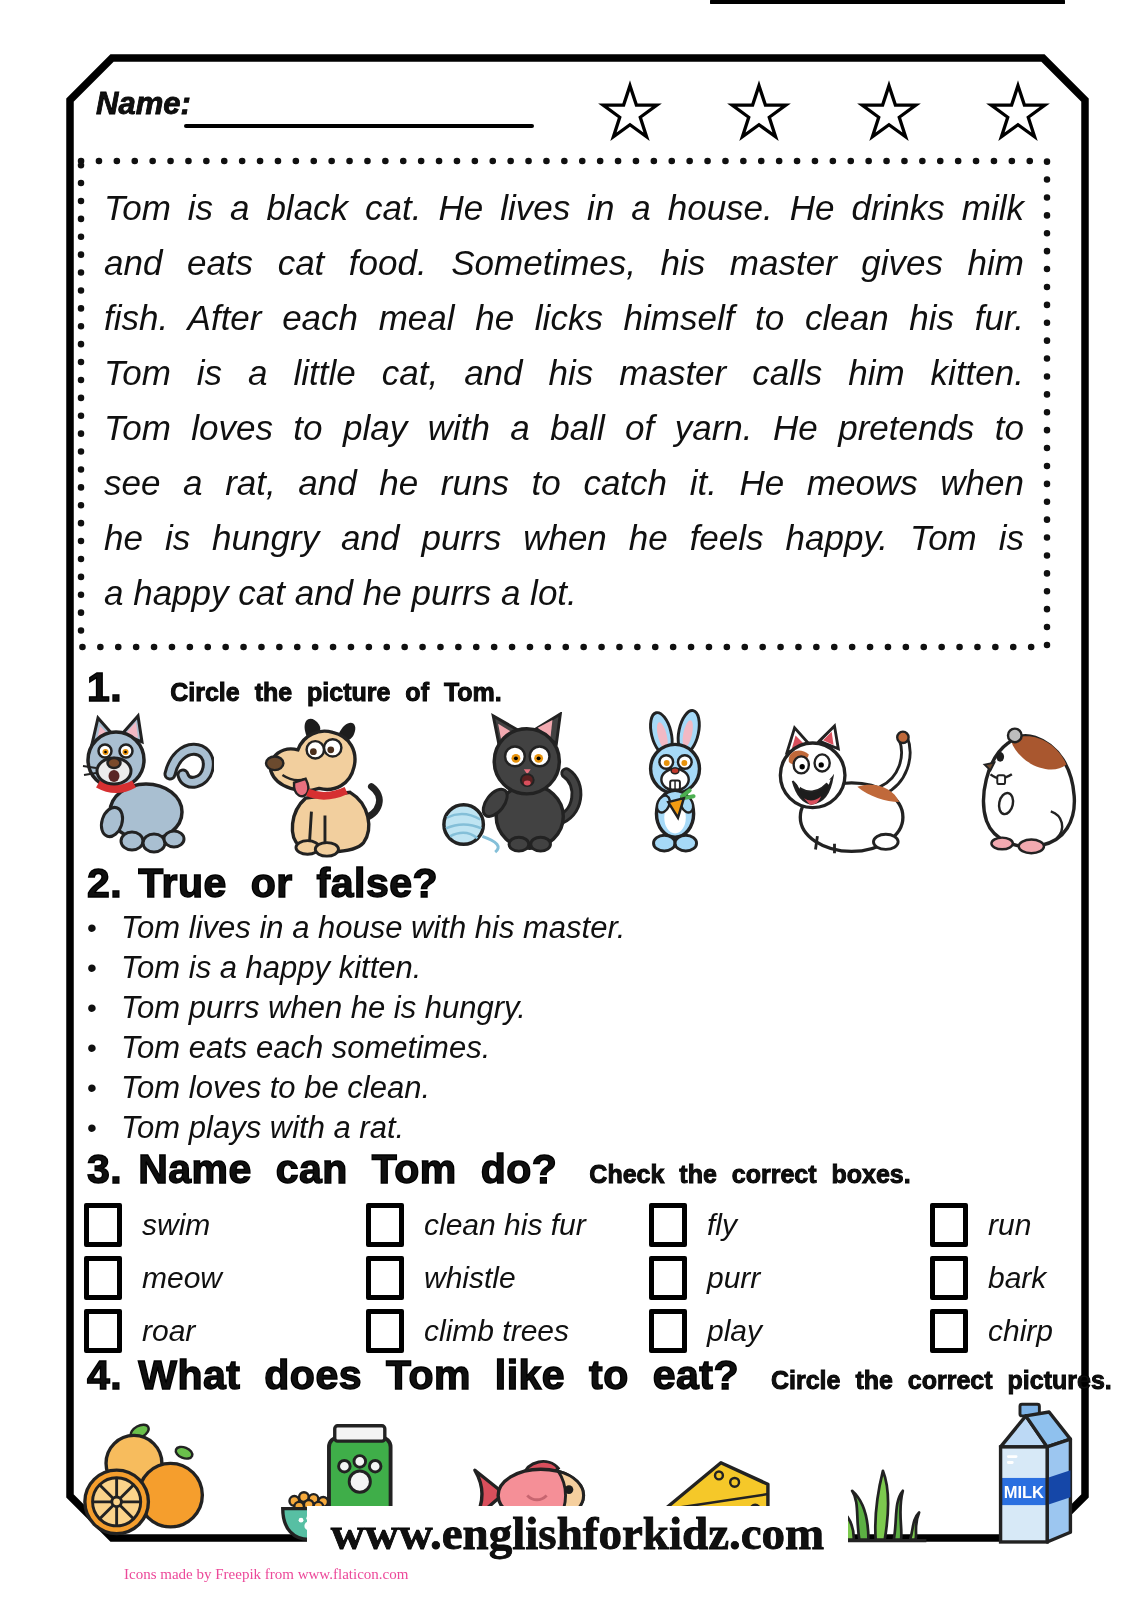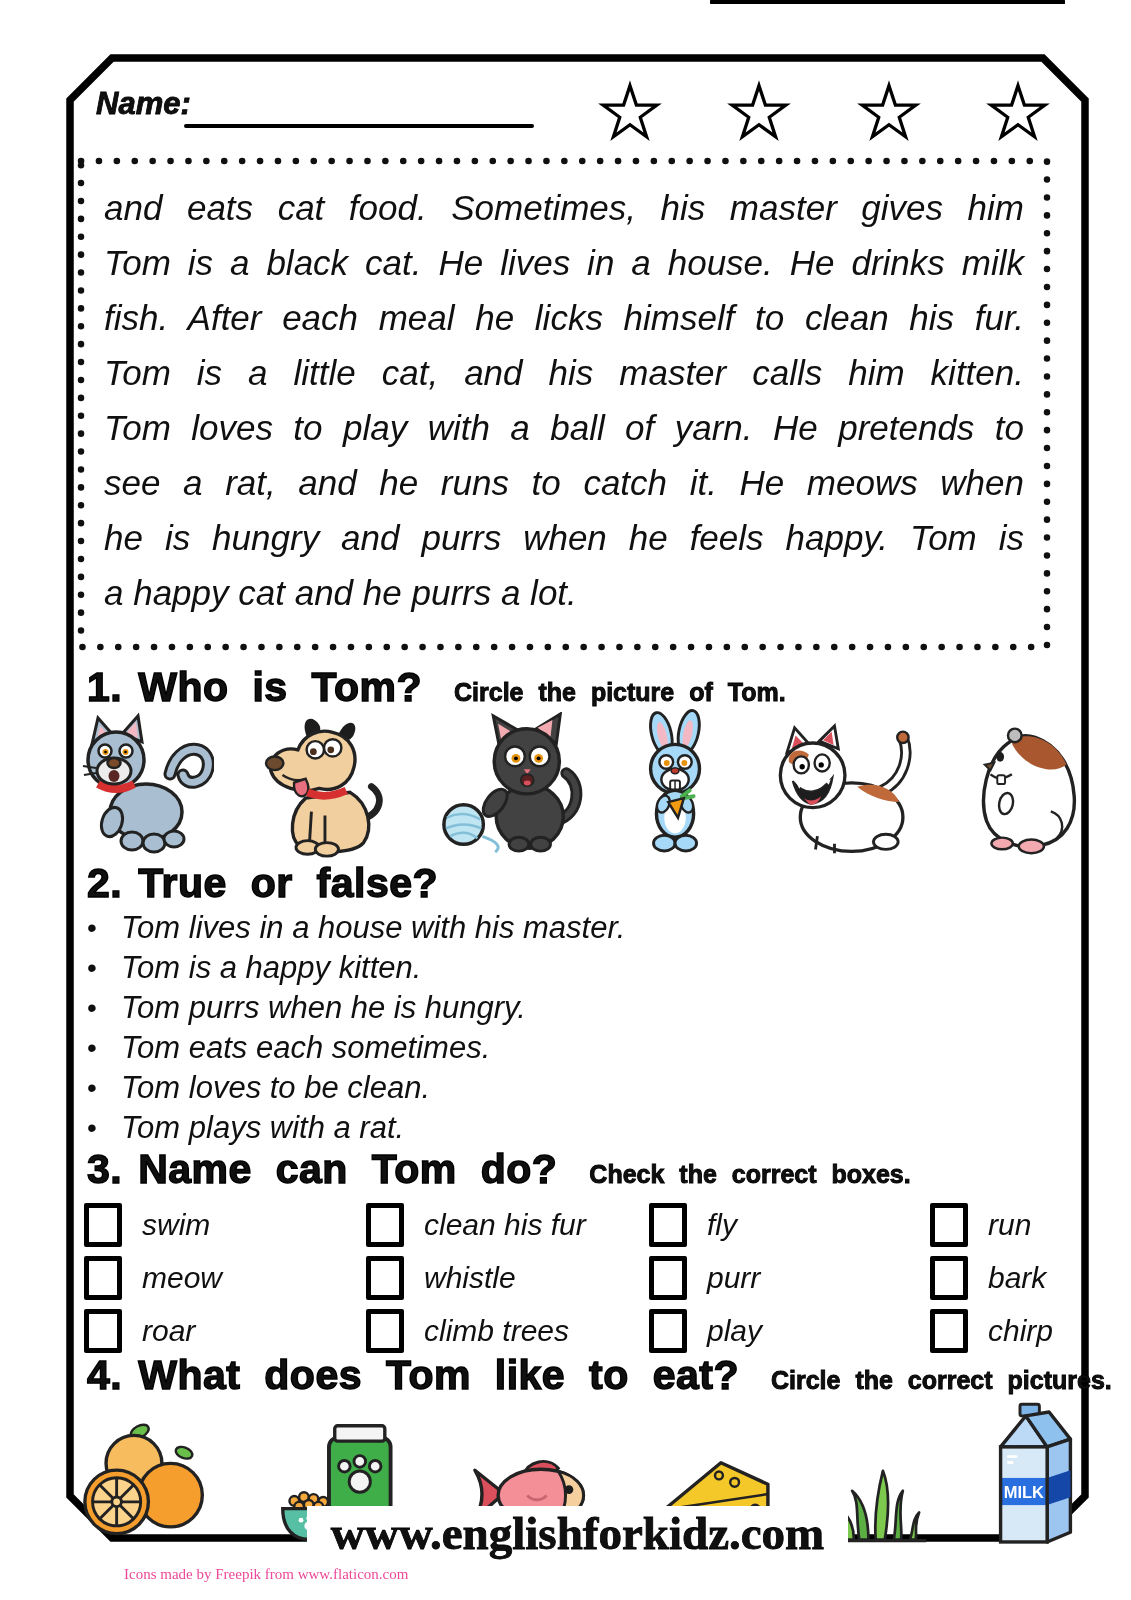--- a/index.html
+++ b/index.html
@@ -93,34 +93,33 @@
     <svg width="64" height="64" viewBox="0 0 64 68">
         <polygon points="32,6 38.8,26.7 60.5,26.7 42.9,39.6 49.6,60.3 32,47.5 14.4,60.3 21.1,39.6 3.5,26.7 25.2,26.7" fill="#fff" stroke="#000" stroke-width="3.5"></polygon>
       </svg>
   </div>
 
   <div class="abs" id="passage-box">
     <svg width="976" height="496" style="position:absolute;left:0;top:0">
       <rect x="5" y="5" width="966" height="486" fill="none" stroke="#101010" stroke-width="6.5" stroke-dasharray="0.1 17.8" stroke-linecap="round"></rect>
     </svg>
     <div id="passage-text">
+      <div class="p-line">Tom is a black cat. He lives in a house. He drinks milk</div>
       <div class="p-line">and eats cat food. Sometimes, his master gives him</div>
-      <div class="p-line">Tom is a black cat. He lives in a house. He drinks milk</div>
       <div class="p-line">fish. After each meal he licks himself to clean his fur.</div>
       <div class="p-line">Tom is a little cat, and his master calls him kitten.</div>
       <div class="p-line">Tom loves to play with a ball of yarn. He pretends to</div>
       <div class="p-line">see a rat, and he runs to catch it. He meows when</div>
       <div class="p-line">he is hungry and purrs when he feels happy. Tom is</div>
       <div class="p-line last">a happy cat and he purrs a lot.</div>
     </div>
   </div>
 
   <div class="abs q-head" id="q1-head">
     <span class="q-num">1.</span>
-    <span class="q-title">Who is Tom?</span>
     <span class="q-instr">Circle the picture of Tom.</span>
   </div>
 
   <div class="abs" id="animals">
     <div class="opt">
       <svg width="140" height="150" viewBox="0 0 140 150">
         <path d="M96 64 C104 30 138 34 134 58 C131 74 112 77 109 65" fill="none" stroke="#222" stroke-width="13" stroke-linecap="round"></path>
         <path d="M96 64 C104 30 138 34 134 58 C131 74 112 77 109 65" fill="none" stroke="#a9bfd1" stroke-width="7" stroke-linecap="round"></path>
         <ellipse cx="72" cy="102" rx="36" ry="28" fill="#a9bfd1" stroke="#222" stroke-width="3.5"></ellipse>
         <ellipse cx="38" cy="112" rx="10" ry="15" fill="#a9bfd1" stroke="#222" stroke-width="3" transform="rotate(18 38 112)"></ellipse>

